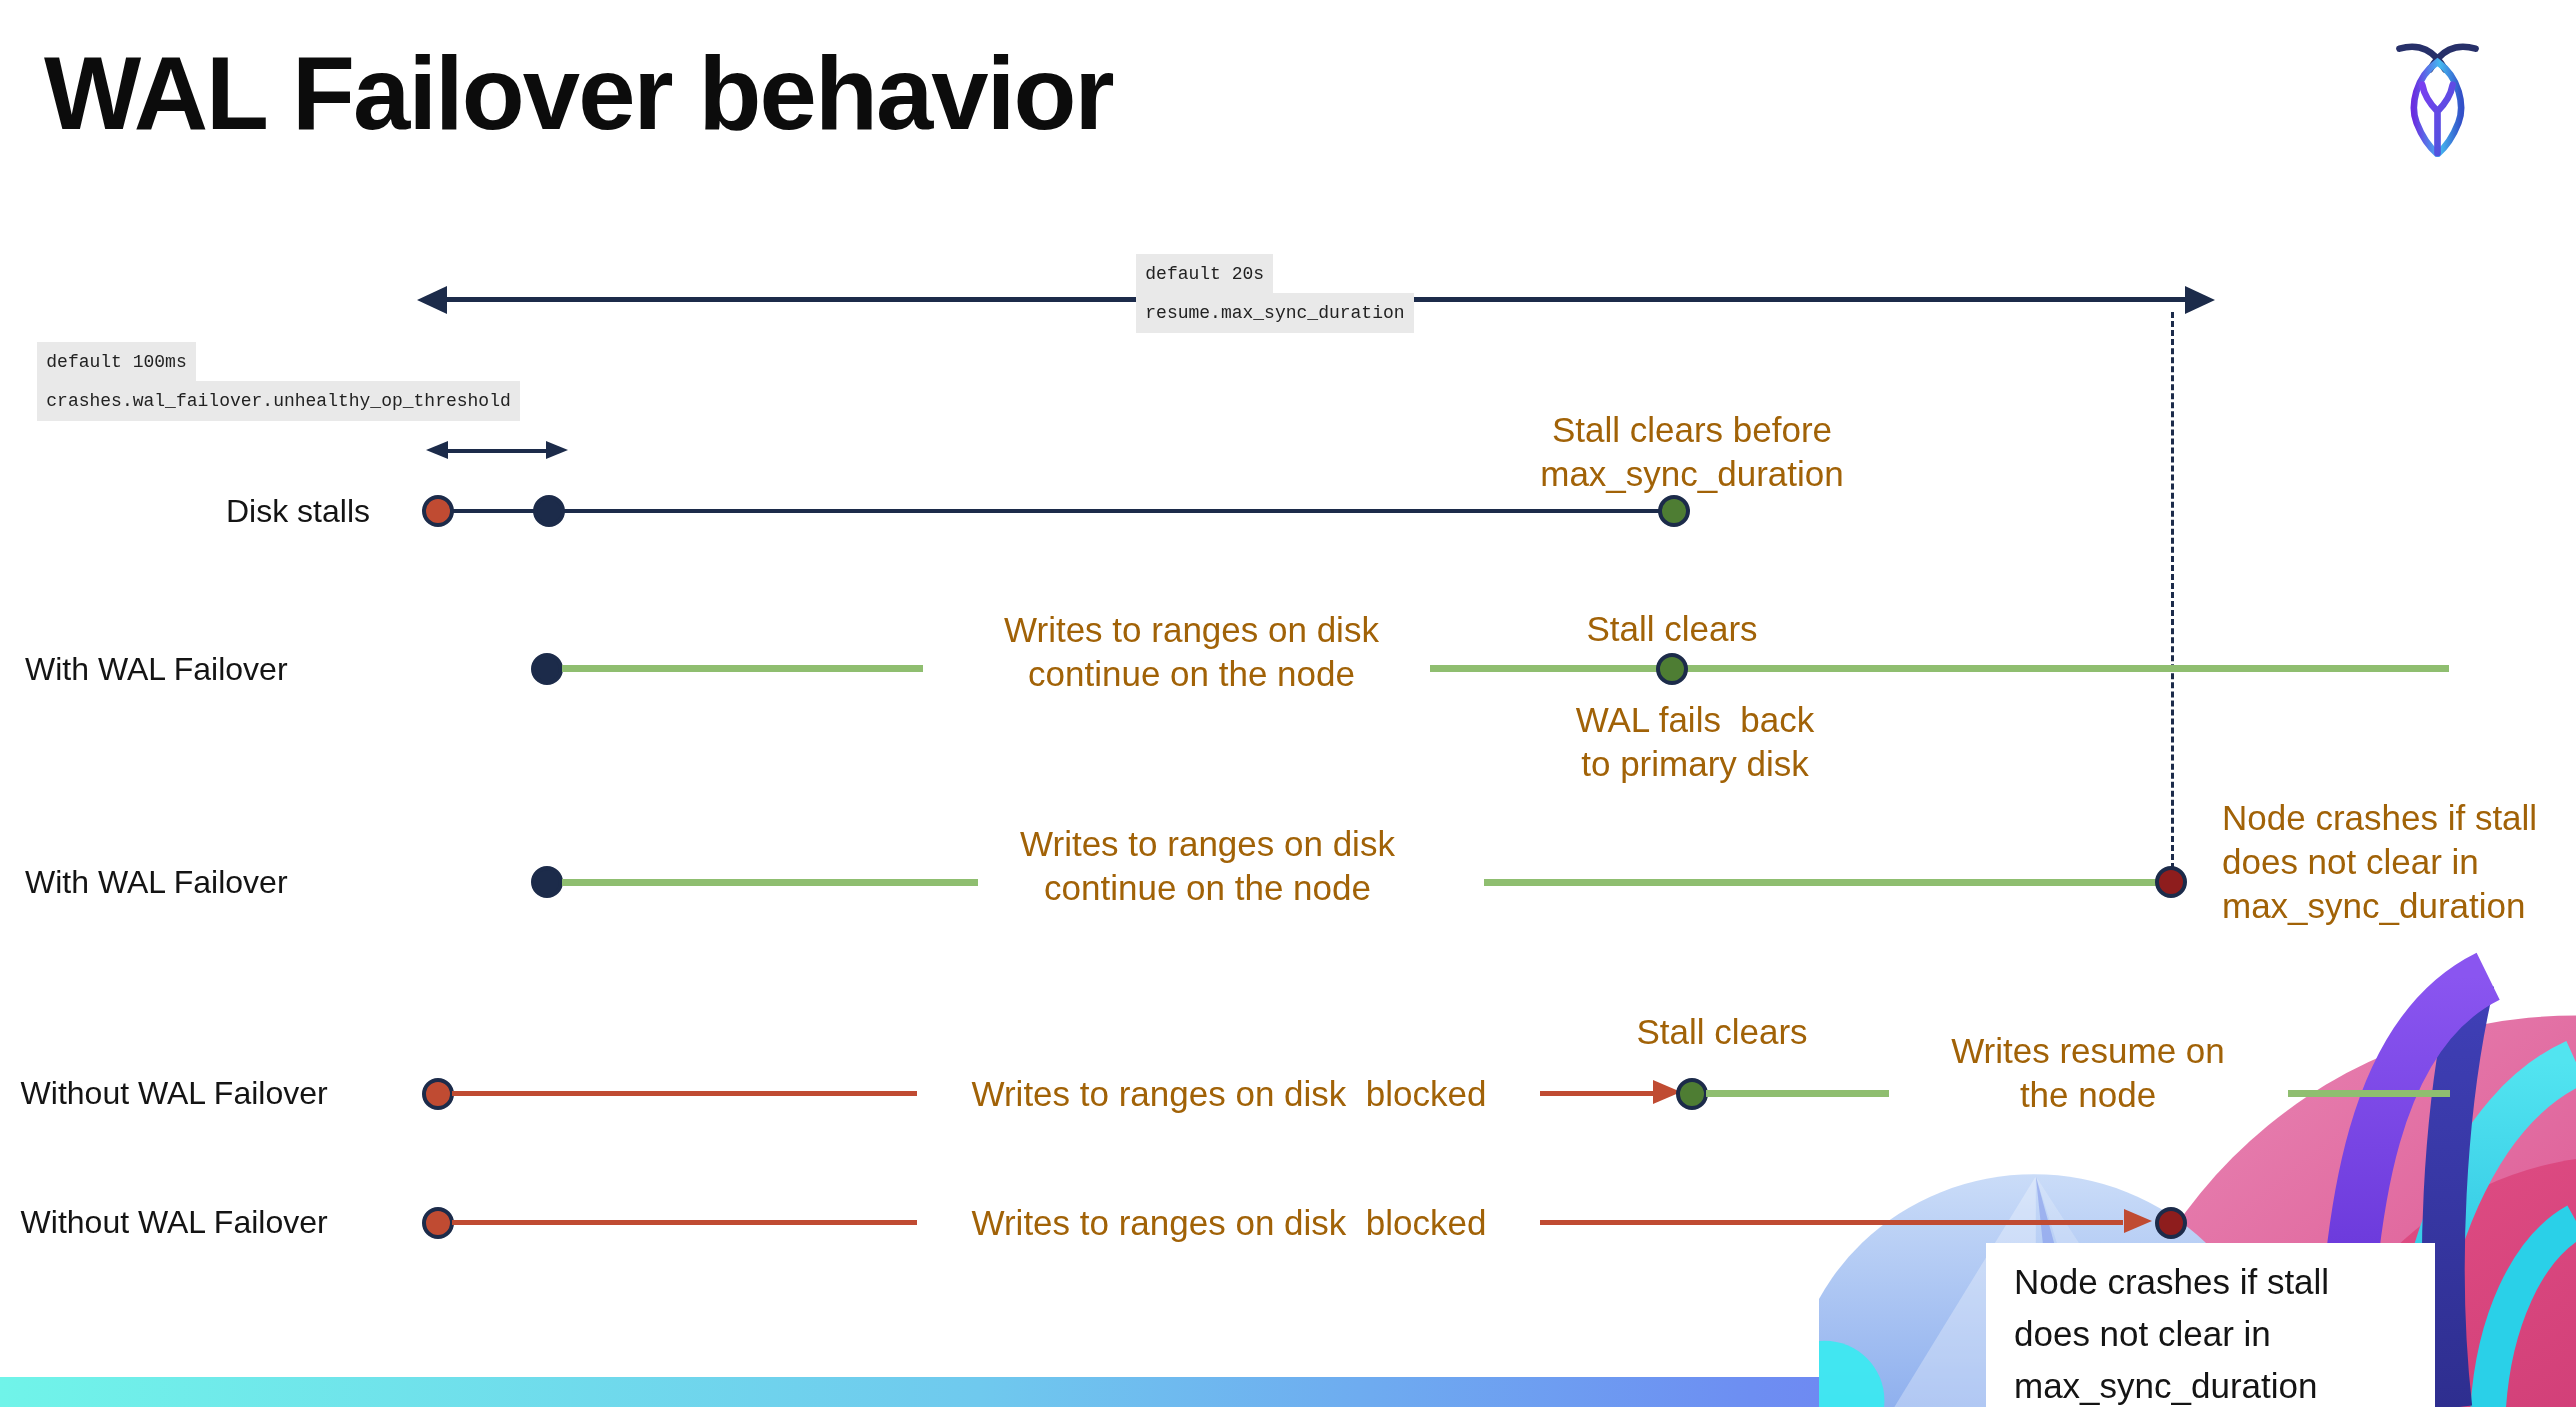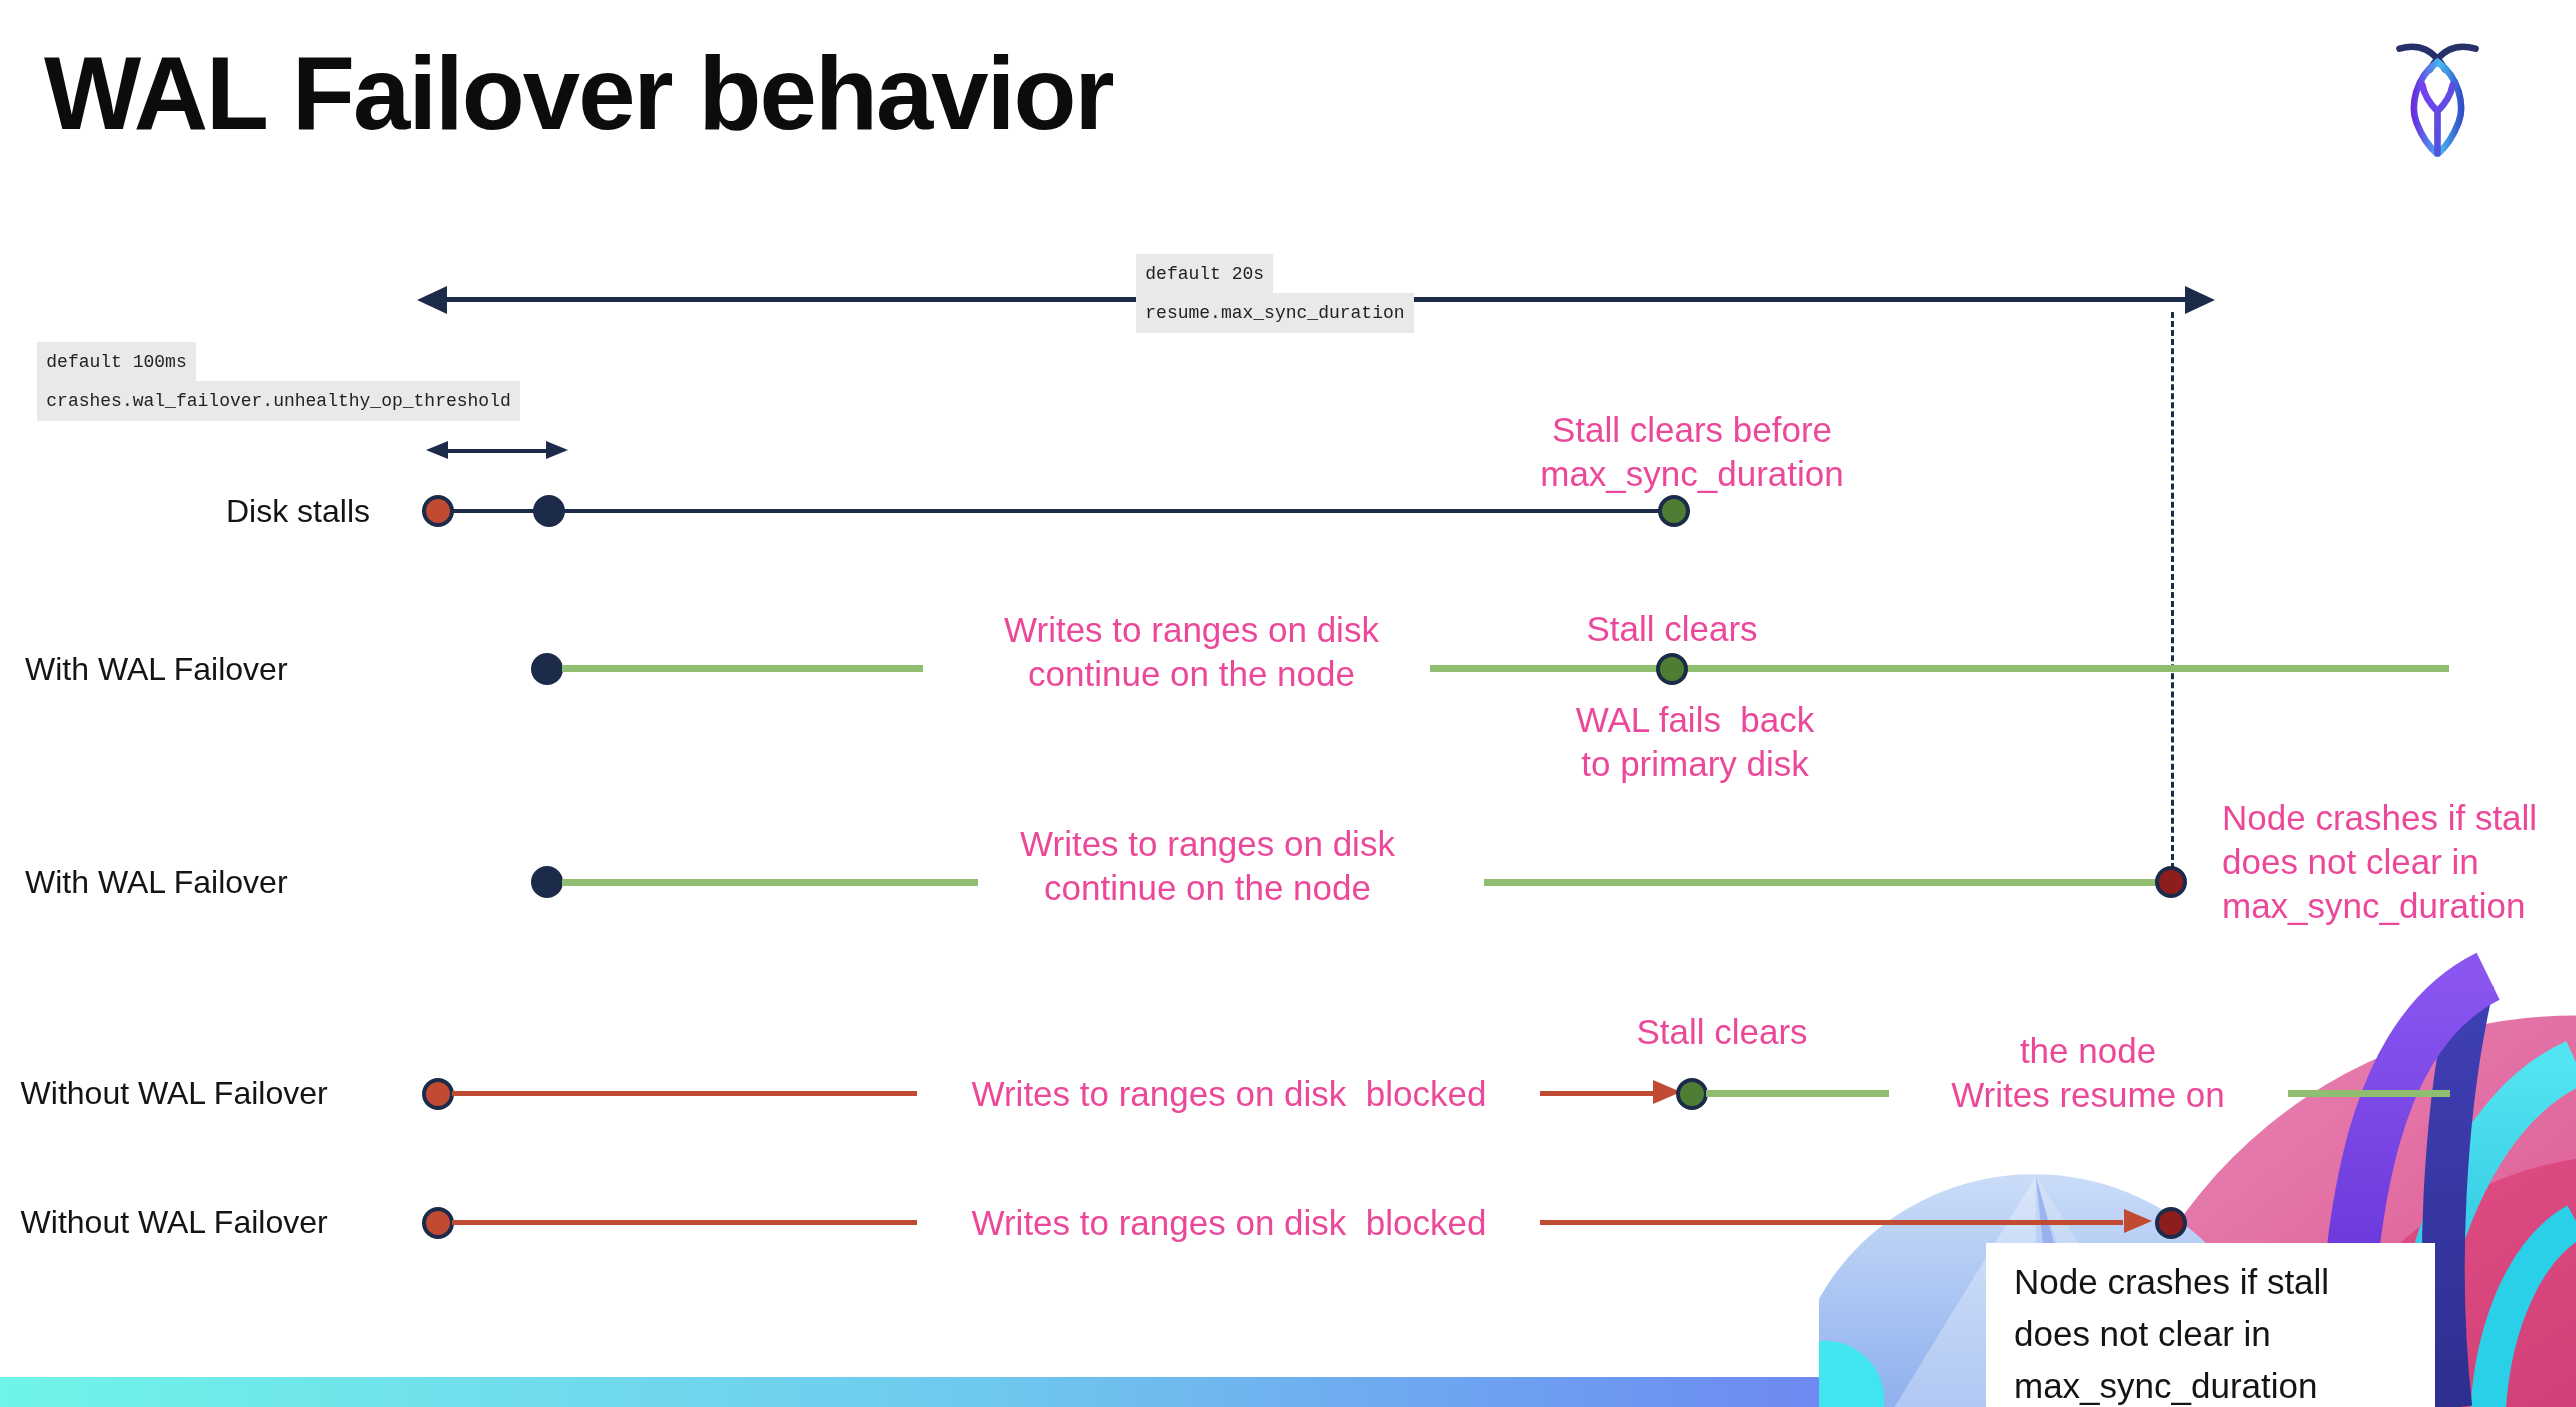--- a/index.html
+++ b/index.html
@@ -1,21 +1,21 @@
 <!DOCTYPE html>
 <html style="--navy: #1c2b4a; --red: #c04b32; --dark-red: #8e1d1d; --green-line: #8fbe70; --green-dot: #4e7d33; --label-bg: #e9e9e9; --bar-cyan: #70f4e9; --bar-blue: #6d8ef2; --bar-purple: #7b5cf5;font-size:15px"><head>
 <meta charset="utf-8">
 <style>
   html,body{margin:0;padding:0;background:#ffffff}
   .slide{position:relative;width:2576px;height:1408px;overflow:hidden;background:#fff;
          font-family:"Liberation Sans","DejaVu Sans",sans-serif;color:#141414}
   .title{position:absolute;left:44px;top:37px;font-size:103px;font-weight:bold;
          letter-spacing:-1.9px;line-height:1.1;color:#0c0c0c;white-space:pre}
   .row-label{position:absolute;font-size:32px;line-height:43px;white-space:pre;color:#141414;z-index:5}
-  .note{position:absolute;font-size:35px;line-height:44px;text-align:center;color:#ec4899;z-index:5}
+  .note{position:absolute;font-size:35px;line-height:44px;text-align:center;color:#a16207;z-index:5}
   .note span{display:block;white-space:pre}
   .note.left-align{text-align:left}
   .mono{position:absolute;font-family:"Liberation Mono","DejaVu Sans Mono",monospace;
         font-size:18px;line-height:34px;background:var(--label-bg,#e9e9e9);
         padding:2.8px 9.3px;white-space:pre;color:#222;z-index:5}
   .hline{position:absolute;z-index:5}
   .navy-bg{background:var(--navy,#1c2b4a)}
   .green-bg{background:var(--green-line,#8fbe70)}
   .red-bg{background:var(--red,#c04b32)}
   .dot{position:absolute;width:32px;height:32px;border:4.7px solid var(--navy,#1c2b4a);
@@ -135,22 +135,22 @@
     <span>Writes to ranges on disk  blocked</span>
   </div>
   <div class="hline red-bg" style="left:1540px;top:1091px;width:118px;height:4.7px"></div>
   <div class="tri red-r" style="left:1653px;top:1080px"></div>
   <div class="dot green-fill" style="left:1676px;top:1078px"></div>
   <div class="hline green-bg" style="left:1706px;top:1090px;width:183px;height:6.5px"></div>
   <div class="note" style="left:1582px;top:1010px;width:280px">
     <span>Stall clears</span>
   </div>
   <div class="note" style="left:1901px;top:1029px;width:374px">
+    <span>Writes resume on</span>
     <span>the node</span>
-    <span>Writes resume on</span>
   </div>
   <div class="hline green-bg" style="left:2288px;top:1090px;width:162px;height:6.5px"></div>
 
   <div class="row-label" style="left:20.6px;top:1201px">Without WAL Failover</div>
   <div class="dot red-fill" style="left:422px;top:1207px"></div>
   <div class="hline red-bg" style="left:452px;top:1220px;width:465px;height:4.7px"></div>
   <div class="note" style="left:944px;top:1201px;width:570px">
     <span>Writes to ranges on disk  blocked</span>
   </div>
   <div class="hline red-bg" style="left:1540px;top:1220px;width:583px;height:4.7px"></div>

